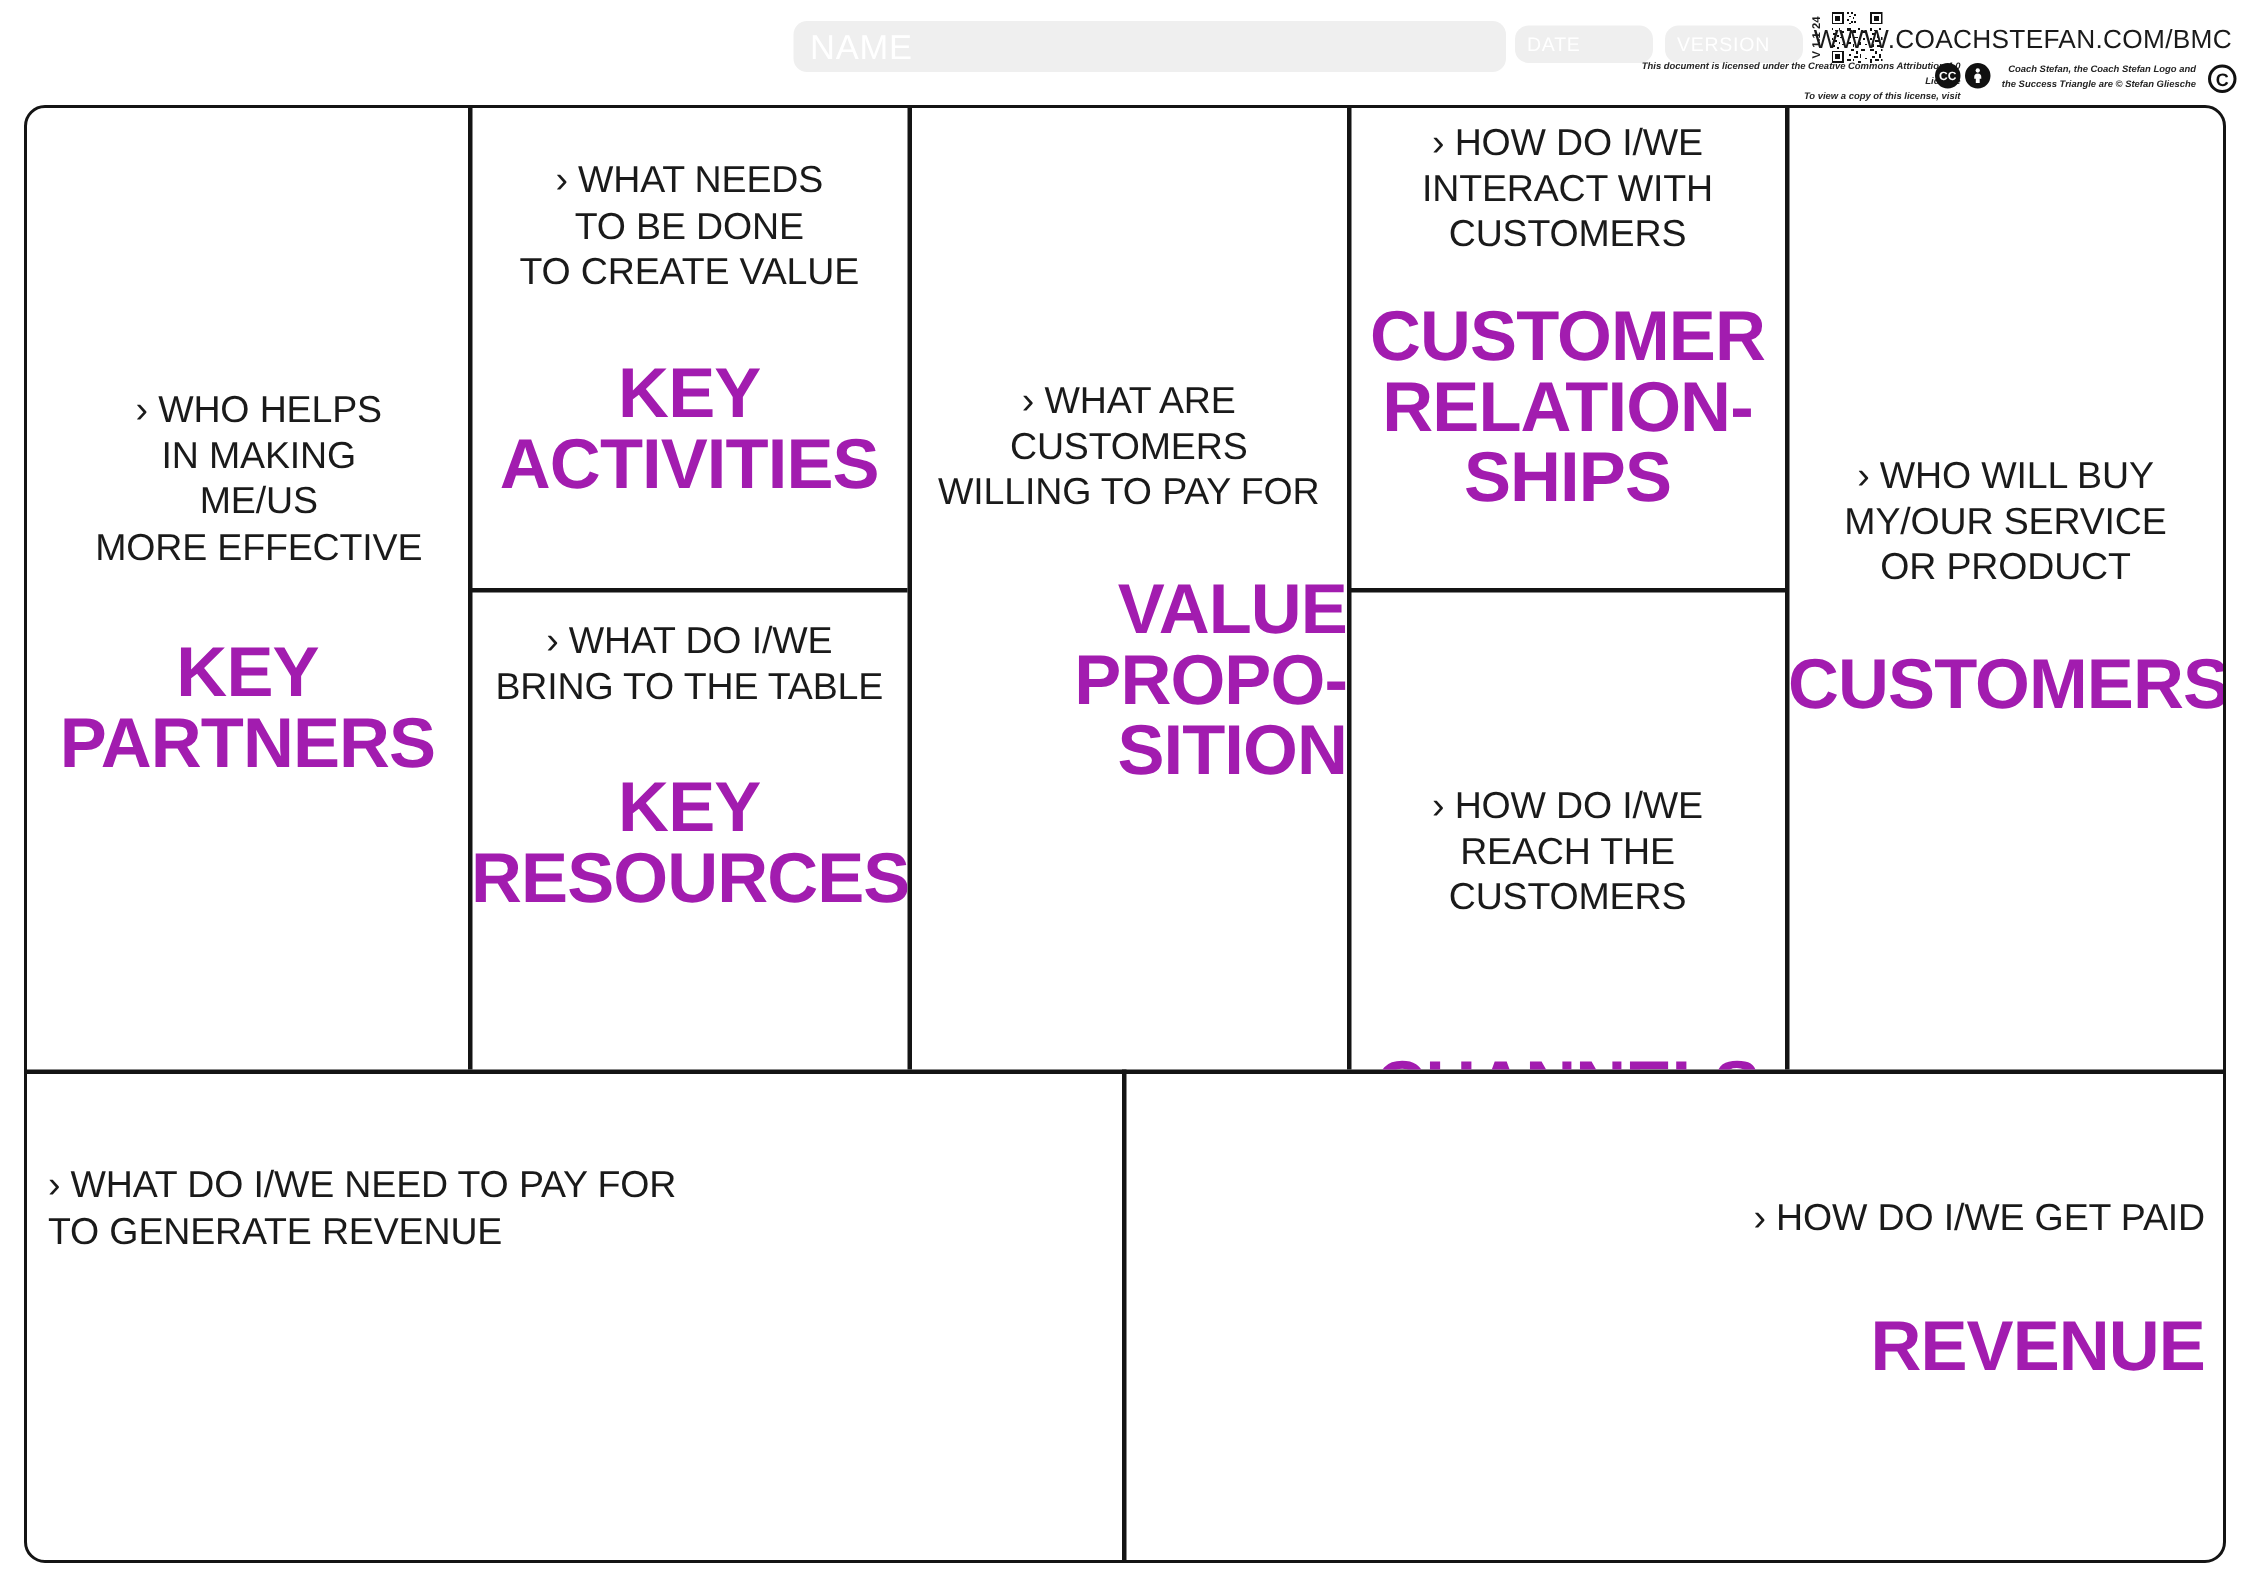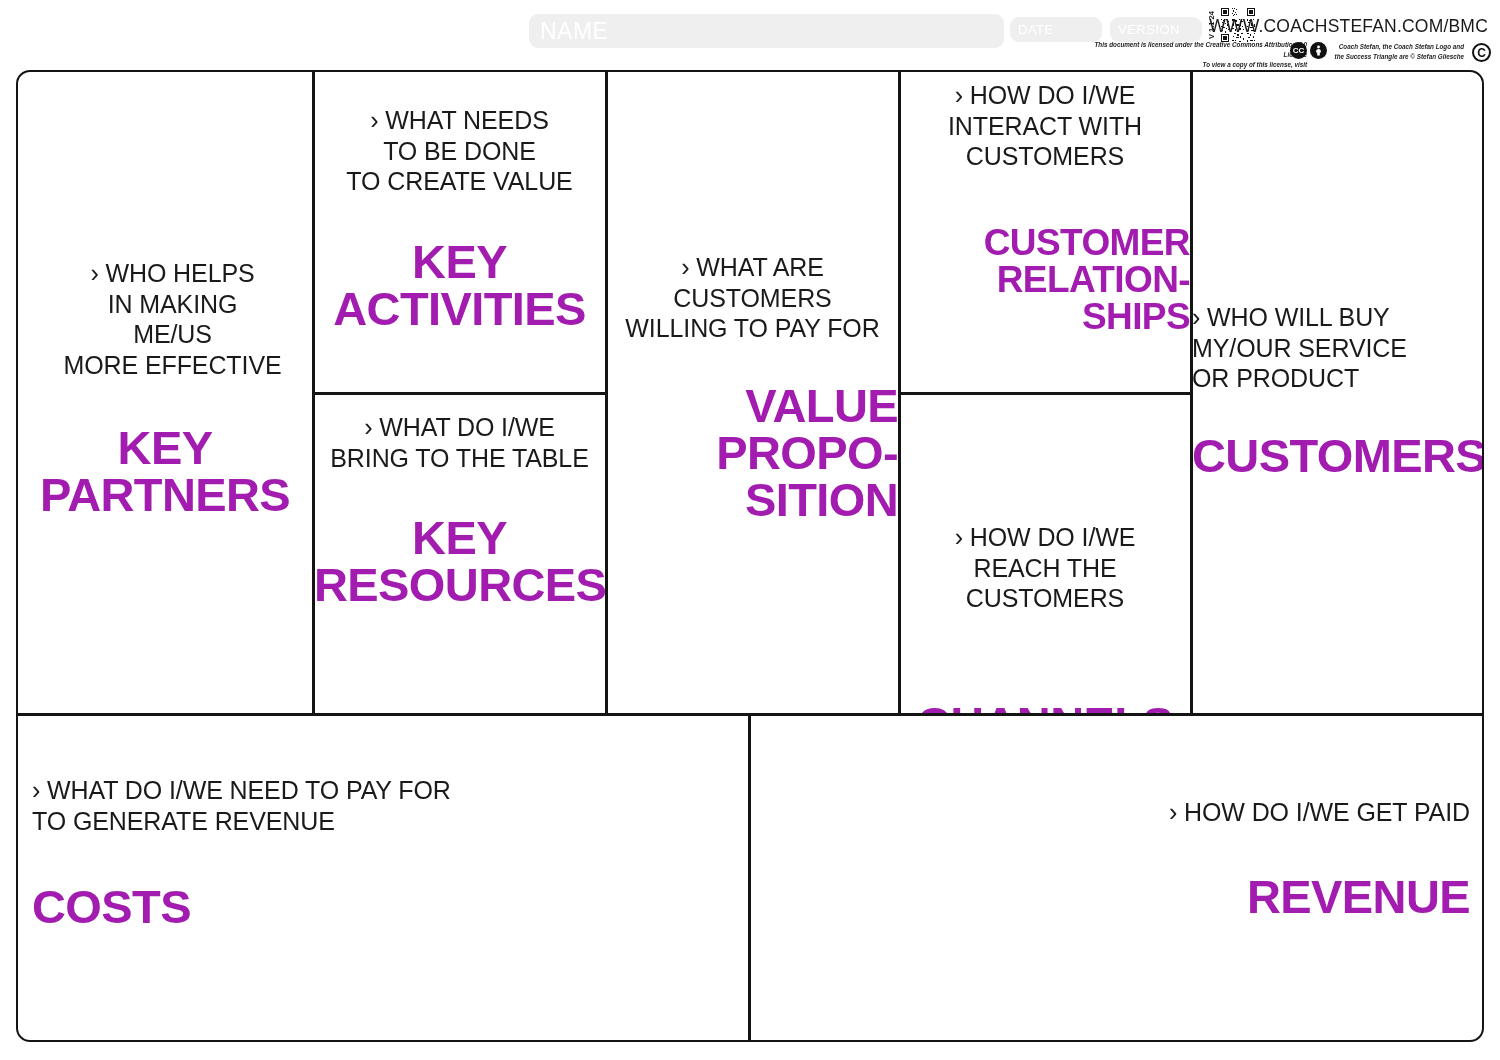--- a/index.html
+++ b/index.html
@@ -222,30 +222,30 @@
   #kr-title  { left: 0; right: 0; top: 120px; text-align: center; font-size: 47px; }
 
   
   #cell-value-proposition { left: 589px; top: 0; width: 291px; height: 641px; }
   #vp-prompt { left: 0; right: 0; top: 180px; text-align: center; }
   #vp-title  { left: 0; right: 0; top: 310px; text-align: right; font-size: 47px; }
 
   
   #cell-customer-relationships { left: 882px; top: 0; width: 290px; height: 320px; }
   #cr-prompt { left: 0; right: 0; top: 8px; text-align: center; }
-  #cr-title  { left: 0; right: 0; top: 152px; text-align: right; font-size: 37px; }
+  #cr-title  { left: 0; right: 0; top: 128px; text-align: center; font-size: 47px; }
 
   
   #cell-channels { left: 882px; top: 322px; width: 290px; height: 319px; }
   #ch-prompt { left: 0; right: 0; top: 128px; text-align: center; }
   #ch-title  { left: 0; right: 0; top: 258px; text-align: center; font-size: 47px; margin-top: 48px; }
 
   
   #cell-customers { left: 1174px; top: 0; width: 290px; height: 641px; }
-  #cu-prompt { left: 0; right: 0; top: 230px; }
+  #cu-prompt { left: 0; right: 0; top: 230px; text-align: center; }
   #cu-title  { left: 0; right: 0; top: 360px; text-align: center; font-size: 47px; }
 
   
   #cell-costs { left: 0; top: 643px; width: 684px; height: 325px; }
   #co-prompt { left: 14px; top: 60px; text-align: left; }
   #co-title  { left: 14px; top: 168px; text-align: left; font-size: 47px; }
 
   
   #cell-revenue { left: 732px; top: 643px; width: 732px; height: 325px; }
   #re-prompt { right: 12px; top: 82px; text-align: center; }
@@ -428,21 +428,20 @@
   <div class="cell" id="cell-customers">
     <div class="prompt" id="cu-prompt">› WHO WILL BUY
 MY/OUR SERVICE
 OR PRODUCT</div>
     <div class="title" id="cu-title">CUSTOMERS</div>
   </div>
 
   <div class="cell" id="cell-costs">
     <div class="prompt" id="co-prompt">› WHAT DO I/WE NEED TO PAY FOR
 TO GENERATE REVENUE</div>
-    <div class="title" id="co-title">COSTS</div>
   </div>
 
   <div class="cell" id="cell-revenue">
     <div class="prompt" id="re-prompt">› HOW DO I/WE GET PAID</div>
     <div class="title" id="re-title">REVENUE</div>
   </div>
 
 </div>
 
 </body></html>

